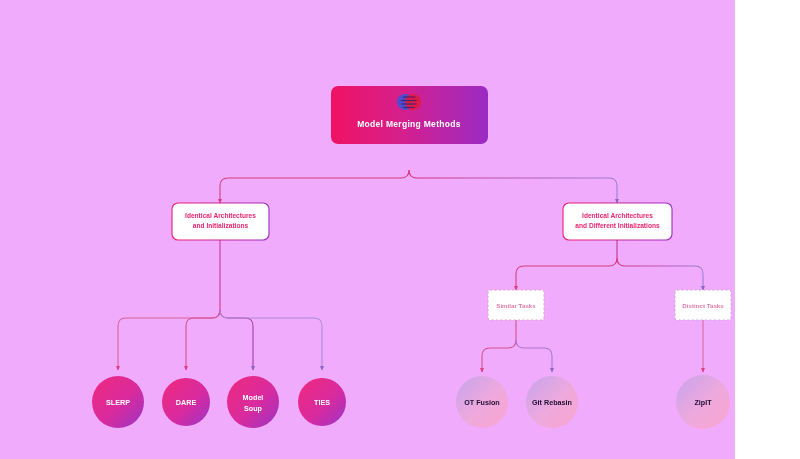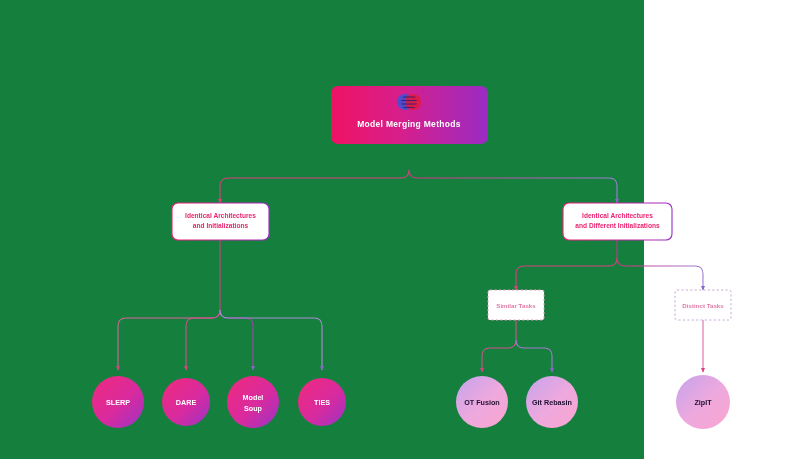--- a/index.html
+++ b/index.html
@@ -1,17 +1,17 @@
 <!DOCTYPE html>
 <html><head>
 <meta charset="utf-8">
 <style>
   html,body{margin:0;padding:0;background:#ffffff;}
   body{width:800px;height:459px;overflow:hidden;font-family:"Liberation Sans",sans-serif;}
-  #stage{position:relative;width:644px;height:459px;background:#15803d;}
+  #stage{position:relative;width:735px;height:459px;background:#f0abfc;}
   svg.diagram{position:absolute;left:0;top:0;width:800px;height:459px;}
 
   .node-label{font-weight:bold;fill:#ffffff;}
   .root-title{font-size:8.5px;letter-spacing:.3px;}
   .branch-text{font-size:6.6px;font-weight:bold;fill:#e8246f;}
   .cat-text{font-size:6.2px;font-weight:bold;fill:#e07aa8;}
   .leaf-text-light{font-size:7.2px;font-weight:bold;fill:#ffffff;}
   .leaf-text-dark{font-size:7.2px;font-weight:bold;fill:#231033;}
   text{font-family:"Liberation Sans",sans-serif;}
 </style>

